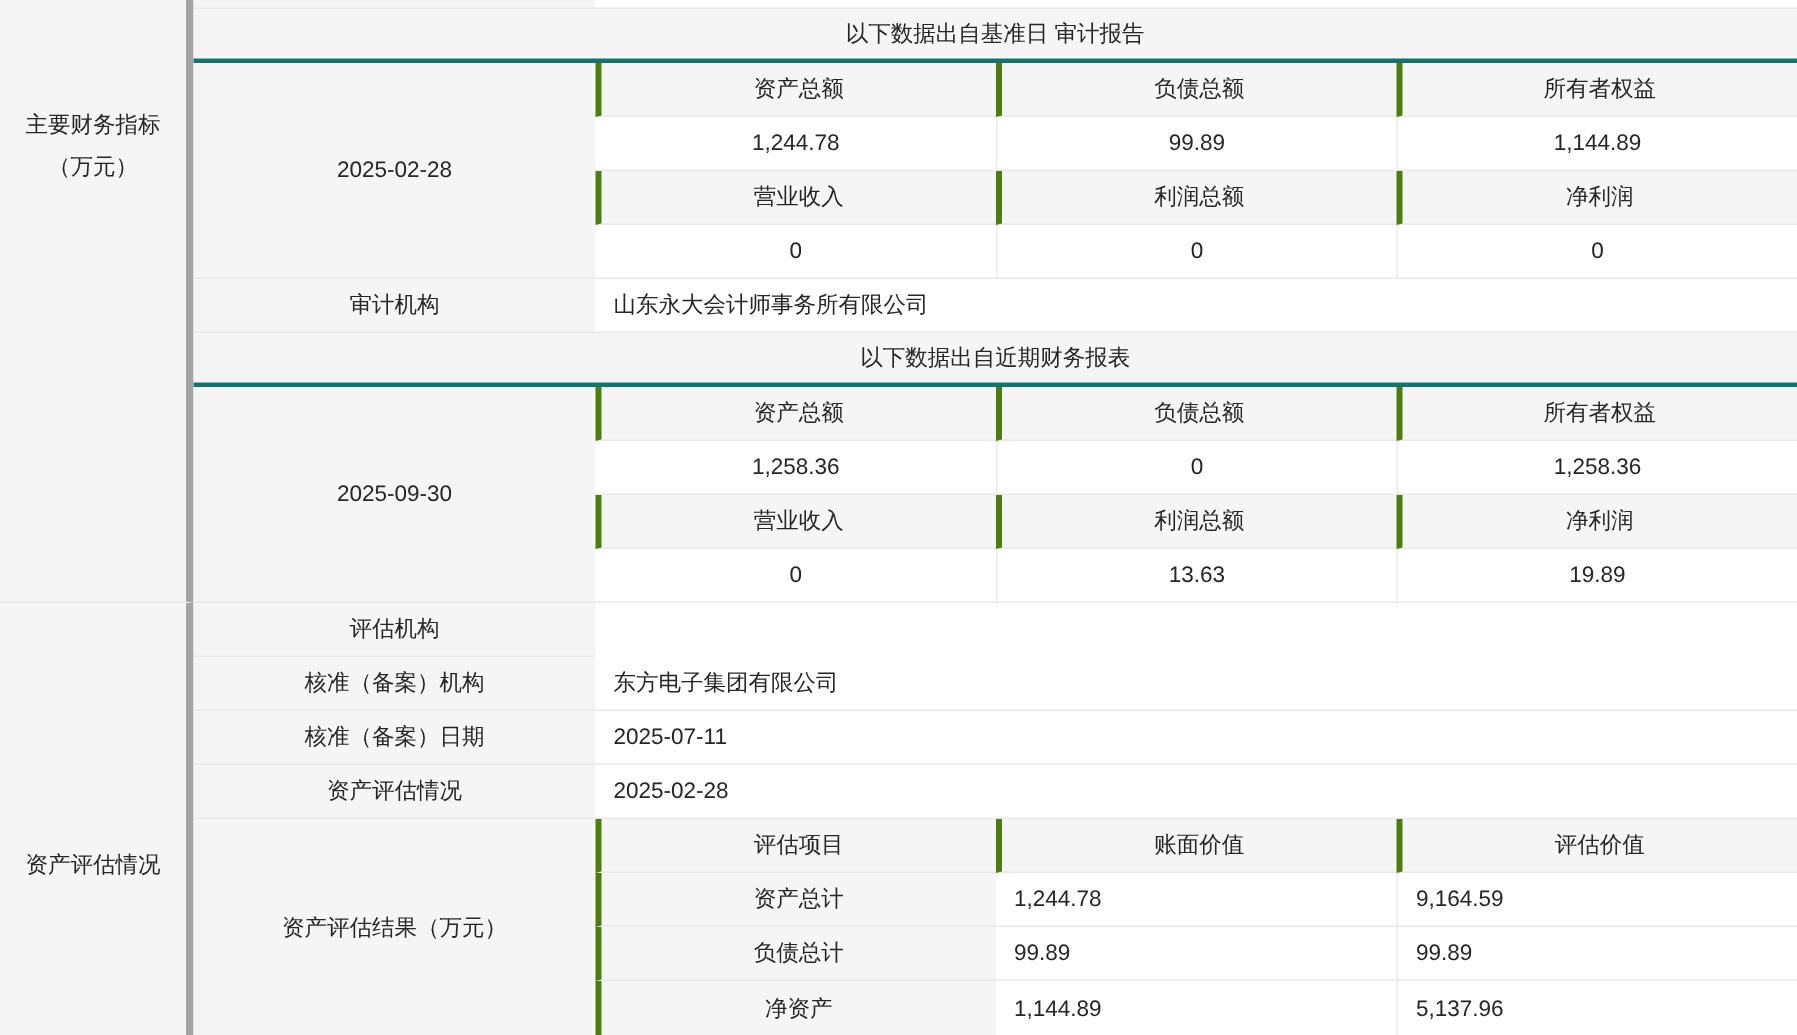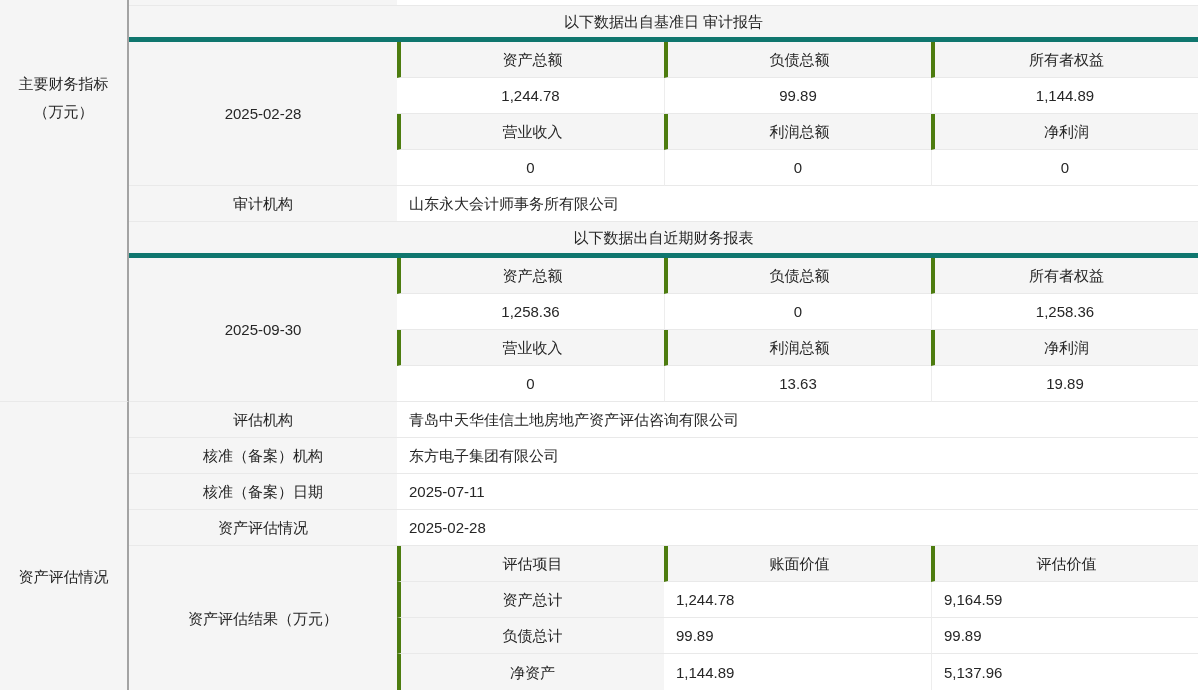--- a/index.html
+++ b/index.html
@@ -19,26 +19,26 @@
   .cell {
     display:flex;
     align-items:center;
     justify-content:center;
     white-space:nowrap;
     overflow:hidden;
     line-height:1;
   }
   .gray  { background:#f5f5f5; }
   .bb    { border-bottom:1px solid #e9e9e9; }
-  .bbw   { border-bottom:5px solid #0f766e; }
+  .bbw   { border-bottom:3px solid #0f766e; }
   .sepw  { border-left:4px solid #4d7c0f; }
   .sepg  { border-left:1px solid #ededed; }
   .left  { justify-content:flex-start; padding-left:12px; }
   .col1 {
-    border-right:2px solid #a3a3a3;
+    border-right:5px solid #a3a3a3;
     flex-direction:column;
     justify-content:flex-start;
     align-items:center;
     line-height:28px;
     text-align:center;
   }
   .pt-fin { padding-top:70px; }
   .pt-val { padding-top:161px; }
 </style>
 </head>
@@ -94,21 +94,20 @@
 
   <div class="cell gray bb sepw" style="grid-area:11/3/12/4">营业收入</div>
   <div class="cell gray bb sepw" style="grid-area:11/4/12/5">利润总额</div>
   <div class="cell gray bb sepw" style="grid-area:11/5/12/6">净利润</div>
 
   <div class="cell bb" style="grid-area:12/3/13/4">0</div>
   <div class="cell bb sepg" style="grid-area:12/4/13/5">13.63</div>
   <div class="cell bb sepg" style="grid-area:12/5/13/6">19.89</div>
 
   <div class="cell gray bb" style="grid-area:13/2/14/3">评估机构</div>
-  <div class="cell bb left" style="grid-area:13/3/14/6">青岛中天华佳信土地房地产资产评估咨询有限公司</div>
 
   <div class="cell gray bb" style="grid-area:14/2/15/3">核准（备案）机构</div>
   <div class="cell bb left" style="grid-area:14/3/15/6">东方电子集团有限公司</div>
 
   <div class="cell gray bb" style="grid-area:15/2/16/3">核准（备案）日期</div>
   <div class="cell bb left" style="grid-area:15/3/16/6">2025-07-11</div>
 
   <div class="cell gray bb" style="grid-area:16/2/17/3">资产评估情况</div>
   <div class="cell bb left" style="grid-area:16/3/17/6">2025-02-28</div>
 

